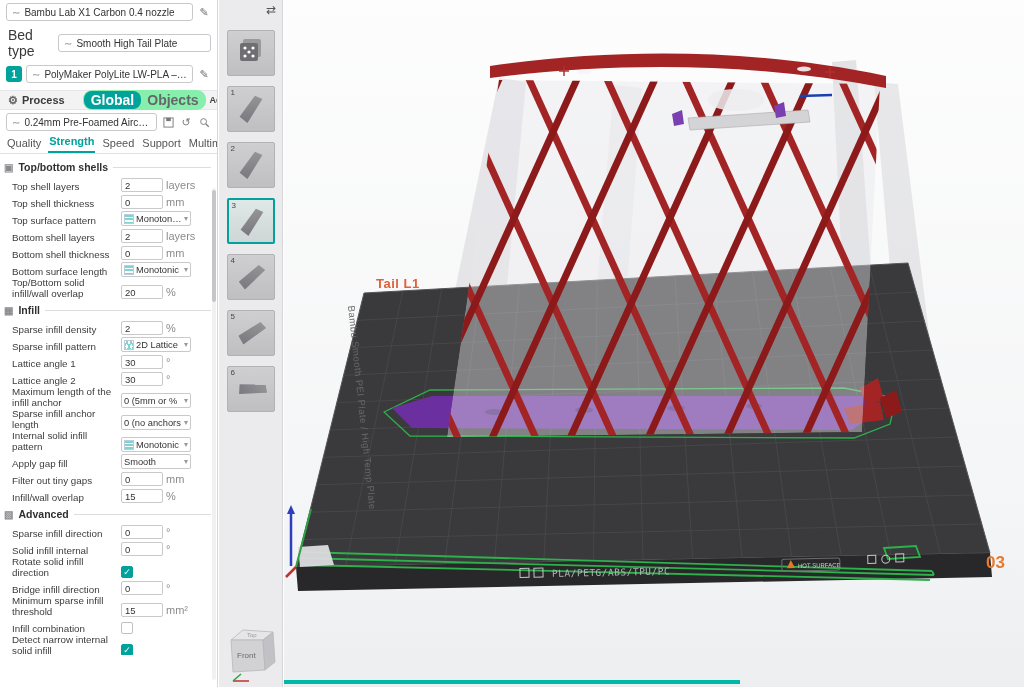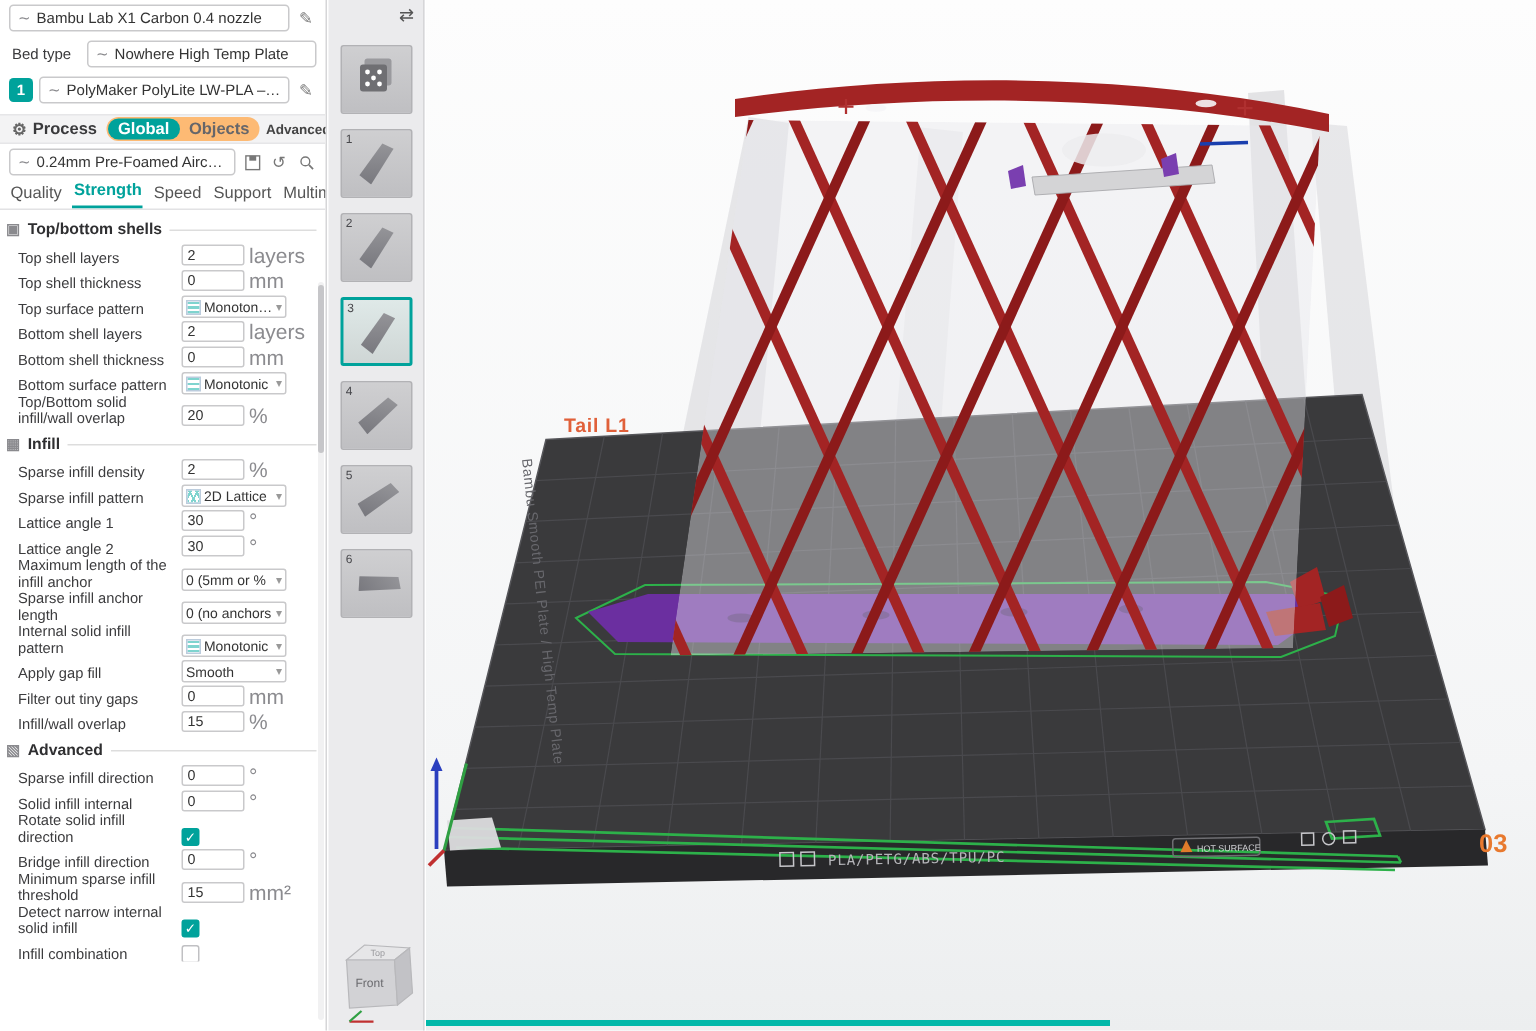--- a/index.html
+++ b/index.html
@@ -8,23 +8,23 @@
 .panel{position:absolute;left:0;top:0;width:218px;height:687px;background:#fff;border-right:1px solid #d6d6d8;color:#333;overflow:hidden}
 .p-header{display:flex;align-items:center;gap:6px;height:20px;background:#f3f3f4;border-top:1px solid #e6e6e8;border-bottom:1px solid #e6e6e8;padding:0 8px;font-weight:bold;font-size:11px;color:#3a3a3c;margin-top:4px}
 .p-header:first-child{margin-top:4px}
 .p-header .sp{flex:1}
 .hicon{color:#666;font-size:11px;display:inline-flex}
 .p-row{display:flex;align-items:center;gap:4px;padding:3px 6px}
 .combo{flex:1;min-width:0;height:18px;border:1px solid #c9c9cb;border-radius:3px;background:#fff;display:flex;align-items:center;gap:4px;padding:0 5px;font-size:10px;color:#333}
 .combo .pre{color:#8a8a8e;font-size:10px}
 .combo .val{flex:1;white-space:nowrap;overflow:hidden;text-overflow:ellipsis}
 .mini-ic{width:14px;height:14px;display:inline-flex;align-items:center;justify-content:center;color:#777;font-size:11px;flex:none}
-.bed-label{font-size:10px;color:#3a3a3c;width:48px;padding-left:2px}
+.bed-label{font-size:14px;color:#3a3a3c;width:48px;padding-left:2px}
 .slot{width:16px;height:16px;background:#00a29b;color:#fff;font-size:10px;font-weight:bold;display:flex;align-items:center;justify-content:center;border-radius:3px;flex:none}
-.seg{display:inline-flex;background:#fdba74;border-radius:9px;padding:1px;font-size:11px;margin-left:2px}
+.seg{display:inline-flex;background:#86efac;border-radius:9px;padding:1px;font-size:14px;margin-left:14px}
 .seg .on{background:#00a29b;color:#fff;border-radius:8px;padding:1px 7px}
 .seg .off{color:#66666a;padding:1px 6px}
 .adv{font-size:9px;color:#444;margin-left:auto}
 .toggle{width:20px;height:11px;border-radius:6px;background:#cfcfd2;position:relative;flex:none}
 .toggle.active{background:#00a29b}
 .toggle::after{content:"";position:absolute;top:1.5px;left:2px;width:8px;height:8px;border-radius:50%;background:#fff}
 .toggle.active::after{left:10px}
 .tabs{display:flex;gap:6px;align-items:flex-end;padding:4px 6px 0 6px;border-bottom:1px solid #e2e2e4;height:20px;font-size:11px;color:#555;white-space:nowrap;overflow:hidden}
 .tab{padding:0 1px 4px 1px;cursor:pointer;flex:none}
 .tab.active{color:#00a29b;font-weight:bold;border-bottom:2px solid #00a29b}
@@ -32,21 +32,21 @@
 .sect{display:flex;align-items:center;gap:5px;margin:4px 6px 2px 4px;font-size:10.5px;font-weight:bold;color:#2f2f31;height:14px}
 .sect .sicon{color:#8a8a8e;font-size:10px}
 .sect .sline{flex:1;height:1px;background:#ddd}
 .srow{display:flex;align-items:flex-end;padding:0 6px 0 8px;min-height:16px;margin:1px 4px}
 .lbl{flex:1;font-size:9.8px;line-height:10.5px;color:#3c3c3e;padding-right:4px}
 .ctrl{width:86px;display:flex;align-items:center;gap:3px;flex:none}
 .numbox{width:42px;height:14px;border:1px solid #c9c9cb;border-radius:2px;font-size:9.5px;padding:0 3px;color:#333;background:#fff;font-family:"Liberation Sans",sans-serif}
 .selbox{width:70px;height:15px;border:1px solid #c9c9cb;border-radius:2px;background:#fff;display:flex;align-items:center;gap:2px;padding:0 2px;font-size:9.3px;color:#333;overflow:hidden}
 .selbox .selval{flex:1;white-space:nowrap;overflow:hidden;text-overflow:ellipsis}
 .chev{color:#999;font-size:8px;flex:none}
-.unit{font-size:14px;color:#8b8b8f;width:26px;flex:none}
+.unit{font-size:11px;color:#8b8b8f;width:26px;flex:none}
 .sw{width:10px;height:10px;border:1px solid #bcd;flex:none}
 .sw-monotonic{background:repeating-linear-gradient(0deg,#7fd4cf 0 1.5px,#fff 1.5px 3.2px)}
 .sw-lattice{background:repeating-linear-gradient(62deg,#7fd4cf 0 1.4px,transparent 1.4px 4px),repeating-linear-gradient(-62deg,#7fd4cf 0 1.4px,transparent 1.4px 4px),#fff}
 .cb{width:12px;height:12px;border:1px solid #c0c0c3;border-radius:2px;background:#fff;display:inline-flex;align-items:center;justify-content:center;font-size:9px;color:#fff}
 .cb.active{background:#00a29b;border-color:#00a29b}
 .cb.active::after{content:"✓"}
 .scrollbar{position:absolute;right:1px;top:188px;width:4px;height:492px;background:#f1f1f2;border-radius:2px}
 .scrollbar .sthumb{position:absolute;top:2px;left:0;width:4px;height:112px;background:#c6c6c9;border-radius:2px}
 
 .strip{position:absolute;left:219px;top:0;width:64px;height:687px;background:#ebebed;border-right:1px solid #d6d6d8}
@@ -71,21 +71,21 @@
     <div class="combo">
       <span class="pre">∼</span>
       <span class="val">Bambu Lab X1 Carbon 0.4 nozzle</span>
     </div>
     <span class="mini-ic">✎</span>
   </div>
   <div class="p-row">
     <span class="bed-label">Bed type</span>
     <div class="combo">
       <span class="pre">∼</span>
-      <span class="val">Nowhere High Temp Plate</span>
+      <span class="val">Smooth High Tail Plate</span>
     </div>
   </div>
 
   <div class="p-row">
     <span class="slot">1</span>
     <div class="combo">
       <span class="pre">∼</span>
       <span class="val">PolyMaker PolyLite LW-PLA – Bambu</span>
     </div>
     <span class="mini-ic">✎</span>
@@ -170,21 +170,21 @@
         </span>
     </div>
     <div class="srow">
       <span class="lbl">Bottom shell thickness</span>
       <span class="ctrl">
           <input class="numbox" readonly="" value="0" style="">
           <span class="unit">mm</span>
         </span>
     </div>
     <div class="srow">
-      <span class="lbl">Bottom surface pattern</span>
+      <span class="lbl">Bottom surface length</span>
       <span class="ctrl">
           <span class="selbox">
             <span class="sw sw-monotonic"></span>
             <span class="selval">Monotonic</span>
             <span class="chev">▾</span>
           </span>
         </span>
     </div>
     <div class="srow">
       <span class="lbl">Top/Bottom solid infill/wall overlap</span>
@@ -315,29 +315,29 @@
         </span>
     </div>
     <div class="srow">
       <span class="lbl">Minimum sparse infill threshold</span>
       <span class="ctrl">
           <input class="numbox" readonly="" value="15" style="">
           <span class="unit">mm²</span>
         </span>
     </div>
     <div class="srow">
+      <span class="lbl">Infill combination</span>
+      <span class="ctrl">
+          <span class="cb"></span>
+        </span>
+    </div>
+    <div class="srow">
       <span class="lbl">Detect narrow internal solid infill</span>
       <span class="ctrl">
           <span class="cb active"></span>
-        </span>
-    </div>
-    <div class="srow">
-      <span class="lbl">Infill combination</span>
-      <span class="ctrl">
-          <span class="cb"></span>
         </span>
     </div>
     <div class="srow">
       <span class="lbl">Ensure vertical shell thickness</span>
       <span class="ctrl">
           <span class="selbox">
             <span class="selval">None</span>
             <span class="chev">▾</span>
           </span>
         </span>

